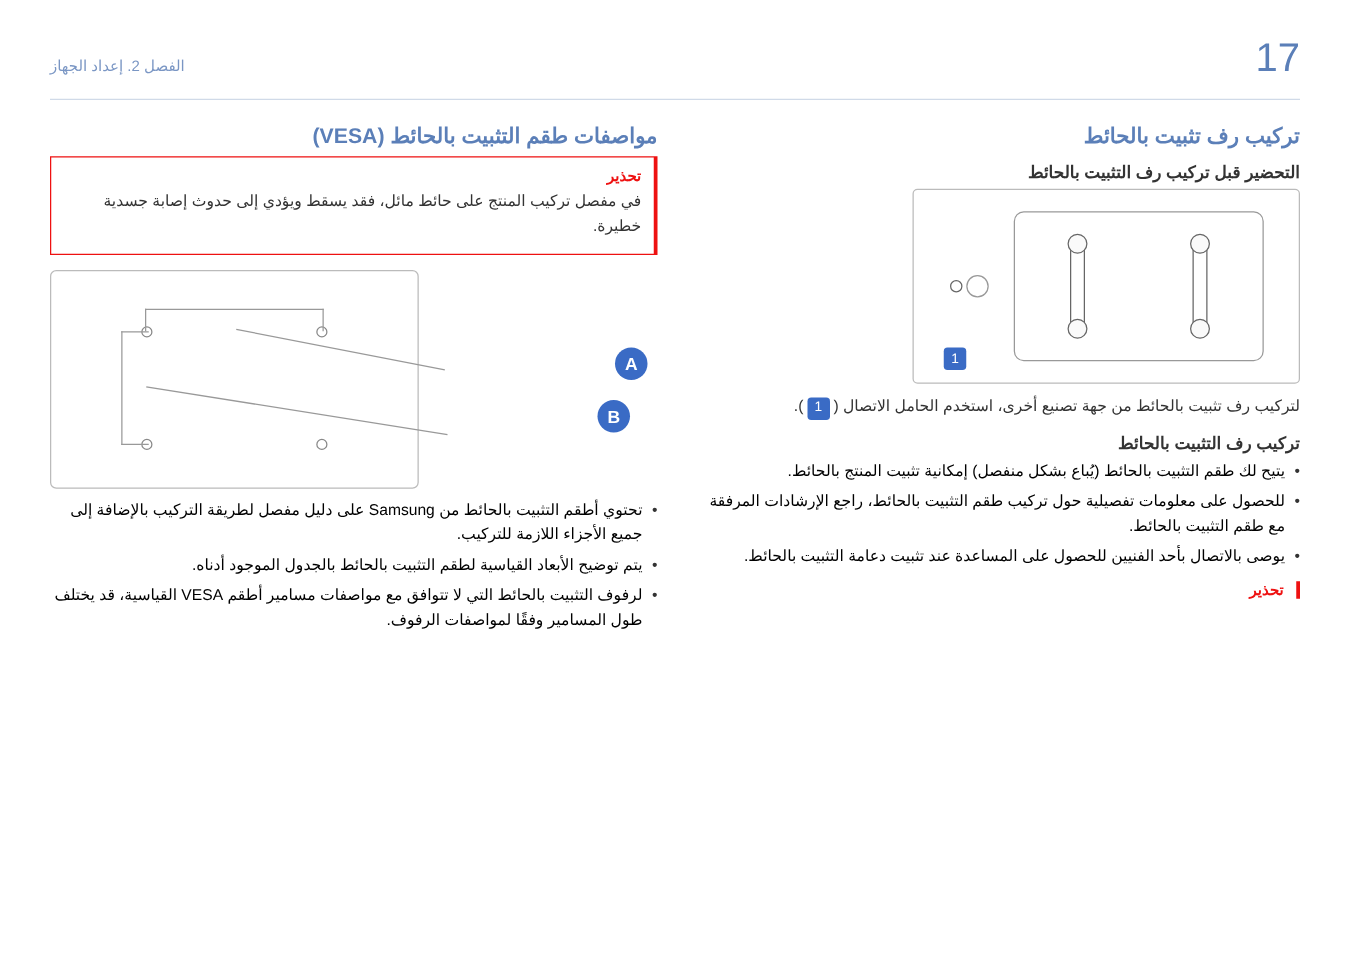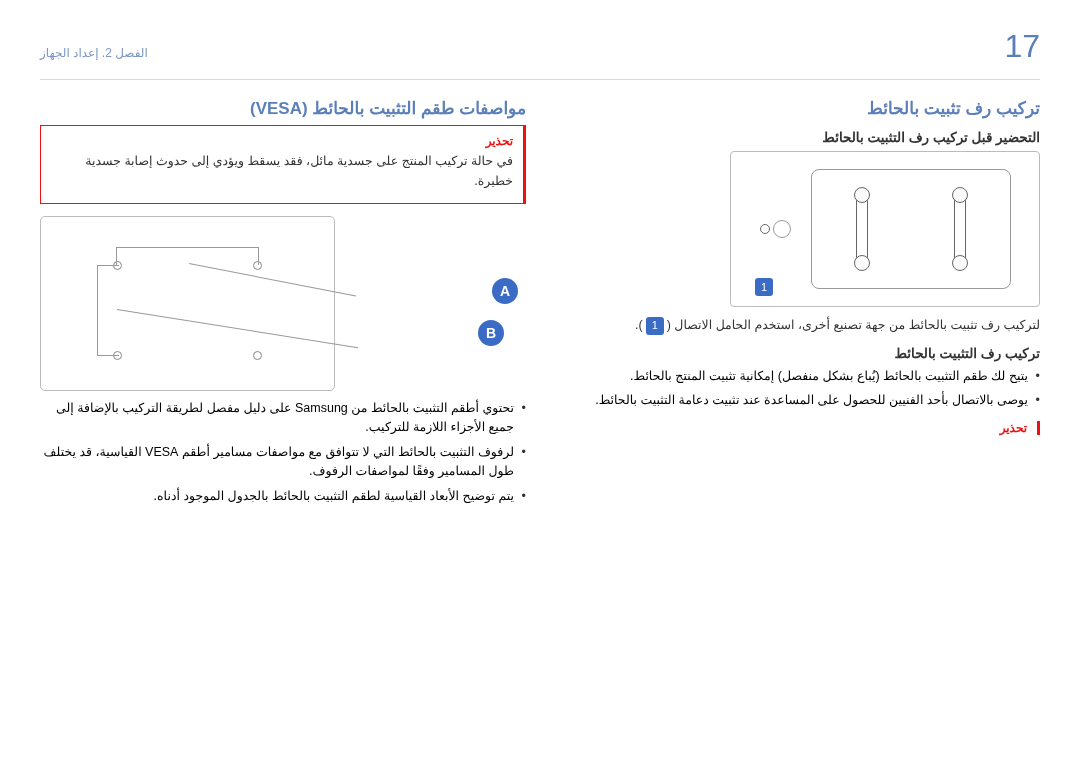--- a/index.html
+++ b/index.html
@@ -88,52 +88,53 @@
         <div class="callout">1</div>
       </div>
 
       <div class="body-text">
         <span>لتركيب رف تثبيت بالحائط من جهة تصنيع أخرى، استخدم الحامل الاتصال (</span><span class="callout-inline">1</span><span>).</span>
       </div>
 
       <div class="h2">تركيب رف التثبيت بالحائط</div>
       <ul>
         <li>يتيح لك طقم التثبيت بالحائط (يُباع بشكل منفصل) إمكانية تثبيت المنتج بالحائط.</li>
+        <li>للحصول على معلومات تفصيلية حول تركيب طقم التثبيت بالحائط، راجع الإرشادات المرفقة مع طقم التثبيت بالحائط.</li>
         <li>يوصى بالاتصال بأحد الفنيين للحصول على المساعدة عند تثبيت دعامة التثبيت بالحائط.</li>
       </ul>
 
       <div class="warn-box">
         <div class="wt">تحذير</div>
       </div>
     </div>
 
     <div class="col">
       <div class="h1">مواصفات طقم التثبيت بالحائط (VESA)</div>
 
       <div class="warn-box2">
         <div class="wt">تحذير</div>
-        <div class="body-text">في حالة تركيب المنتج على جسدية مائل، فقد يسقط ويؤدي إلى حدوث إصابة جسدية خطيرة.</div>
+        <div class="body-text">في مفصل تركيب المنتج على حائط مائل، فقد يسقط ويؤدي إلى حدوث إصابة جسدية خطيرة.</div>
       </div>
 
       <div class="fig2-wrap">
         <div class="fig2">
           <div class="hole tl"></div>
             <div class="hole tr"></div>
             <div class="hole bl"></div>
             <div class="hole br"></div>
           <div class="dimline-h"></div>
             <div class="dimline-v"></div>
           <div class="lead-a"></div>
             <div class="lead-b"></div>
         </div>
         <div class="letter a">A</div>
         <div class="letter b">B</div>
       </div>
 
       <ul>
         <li>تحتوي أطقم التثبيت بالحائط من Samsung على دليل مفصل لطريقة التركيب بالإضافة إلى جميع الأجزاء اللازمة للتركيب.</li>
+        <li>يتم توضيح الأبعاد القياسية لطقم التثبيت بالحائط بالجدول الموجود أدناه.</li>
         <li>لرفوف التثبيت بالحائط التي لا تتوافق مع مواصفات مسامير أطقم VESA القياسية، قد يختلف طول المسامير وفقًا لمواصفات الرفوف.</li>
-        <li>يتم توضيح الأبعاد القياسية لطقم التثبيت بالحائط بالجدول الموجود أدناه.</li>
       </ul>
     </div>
 
   </div>
 </div>
 
 </body></html>

